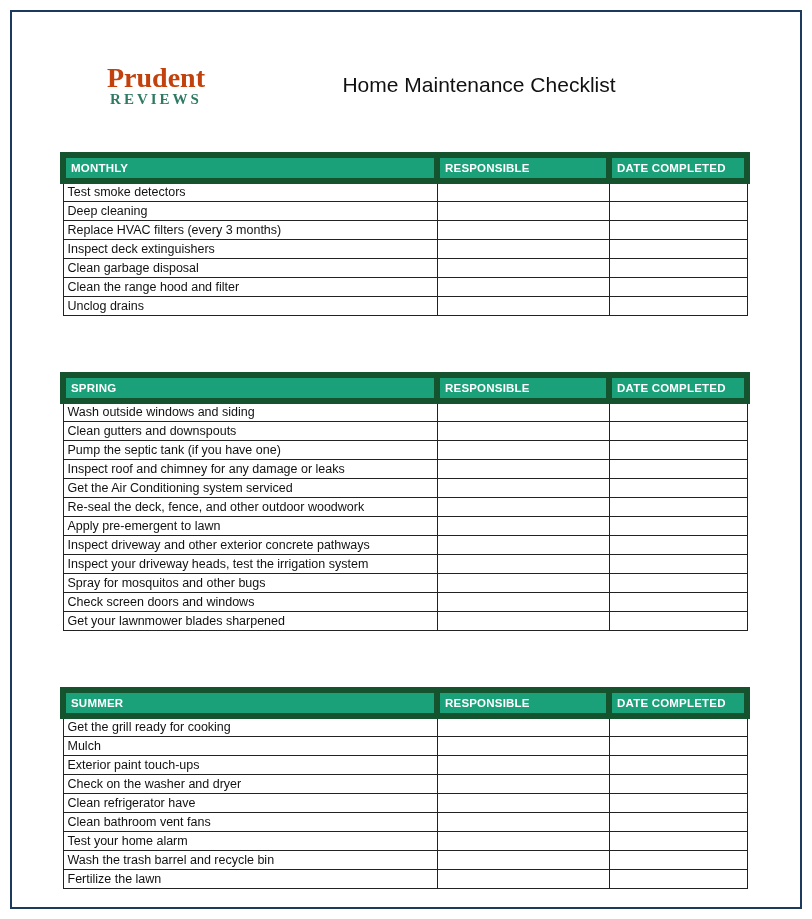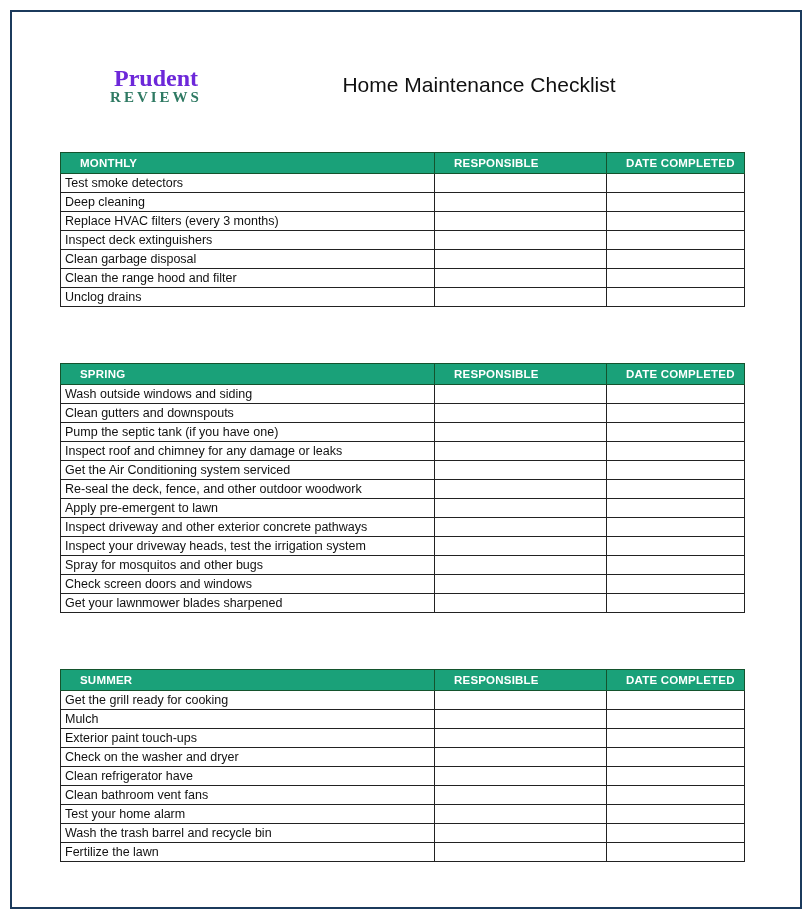--- a/index.html
+++ b/index.html
@@ -45,23 +45,23 @@
     padding-left: 6px;
   }
   .brand {
     width: 180px;
     flex: 0 0 180px;
     text-align: center;
     line-height: 1;
   }
   .brand-top {
     font-family: "Liberation Serif", serif;
-    font-size: 24px;
+    font-size: 28px;
     font-weight: bold;
-    color: #6d28d9;
+    color: #c2410c;
     letter-spacing: 0px;
   }
   .brand-bottom {
     margin-top: 0;
     font-family: "Liberation Serif", serif;
     font-size: 15px;
     font-weight: bold;
     color: #2f7a63;
     letter-spacing: 3px;
   }
@@ -86,22 +86,22 @@
   table.checklist col.c1 { width: 374px; }
   table.checklist col.c2 { width: 172px; }
   table.checklist col.c3 { width: 138px; }
 
   table.checklist thead th {
     background: #1aa179;
     color: #ffffff;
     font-size: 11.5px;
     font-weight: bold;
     text-align: left;
-    padding: 4px 5px 4px 19px;
-    border: 1px solid #14532d;
+    padding: 4px 5px 4px 5px;
+    border: 6px solid #14532d;
     height: 17px;
     letter-spacing: 0.2px;
     box-sizing: border-box;
   }
   table.checklist tbody td {
     border: 1px solid #222222;
     height: 19px;
     padding: 1px 4px 2px 4px;
     font-size: 12.5px;
     color: #111111;

